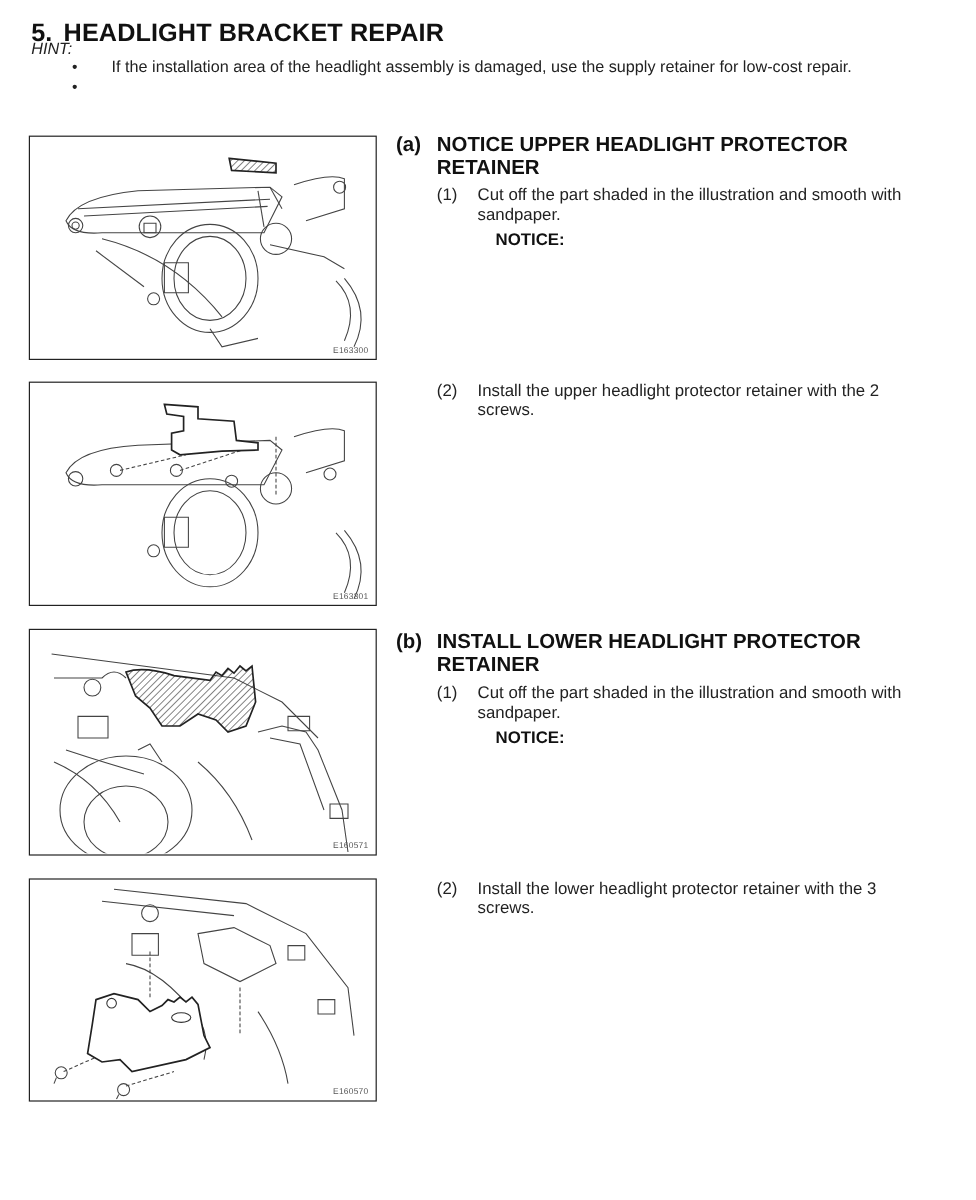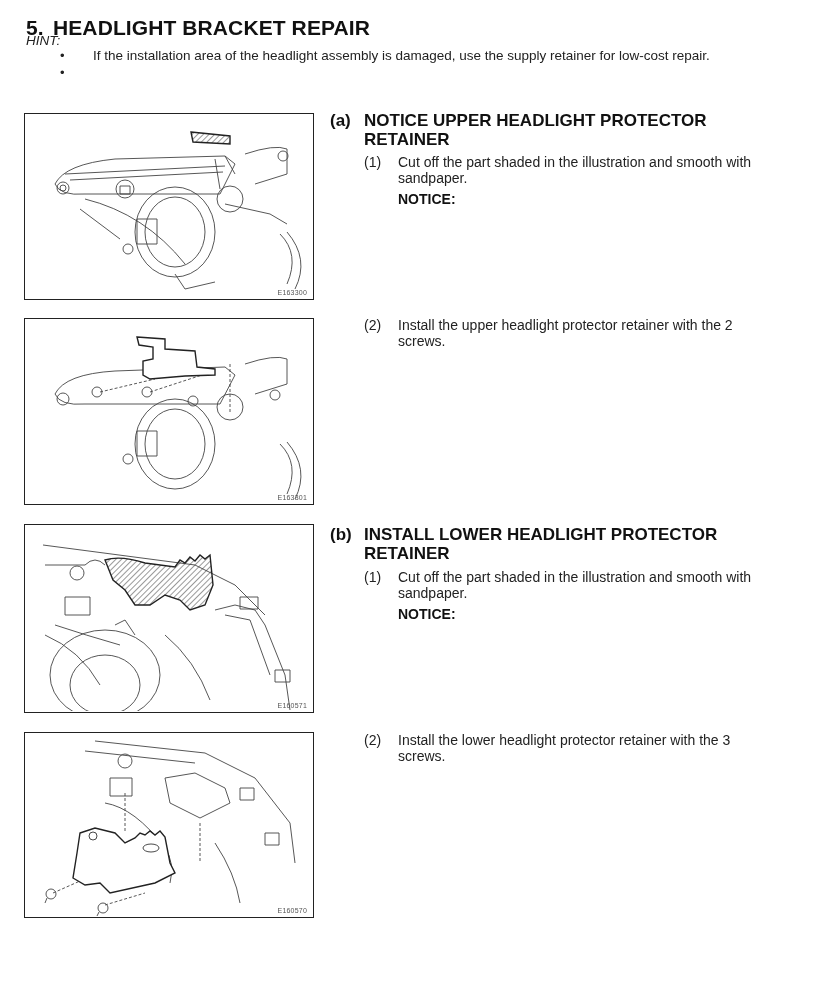--- a/index.html
+++ b/index.html
@@ -39,21 +39,21 @@
     font-size: 17px; font-weight: bold; line-height: 19px; color: #111;
   }
   .step-heading .letter { position: absolute; left: 0; top: 0; }
   .step-heading .text { display: block; padding-left: 34px; }
   .substep {
     position: absolute; left: 364px; width: 405px;
     font-size: 14px; line-height: 15.5px; color: #222;
   }
   .substep .n { position: absolute; left: 0; top: 0; }
   .substep .body { display: block; padding-left: 34px; }
-  .notice-title { font-weight: bold; margin-top: 6px; color: #111; }
+  .notice-title { font-weight: bold; margin-top: 6px; color: #111; margin-left: 15px; }
   .notice-text {
     font-weight: bold; color: #111; text-align: justify; line-height: 19px;
   }
 </style>
 </head>
 <body>
 
 <div class="title">
   <span class="num">5.</span><span>HEADLIGHT BRACKET REPAIR</span>
 </div>

